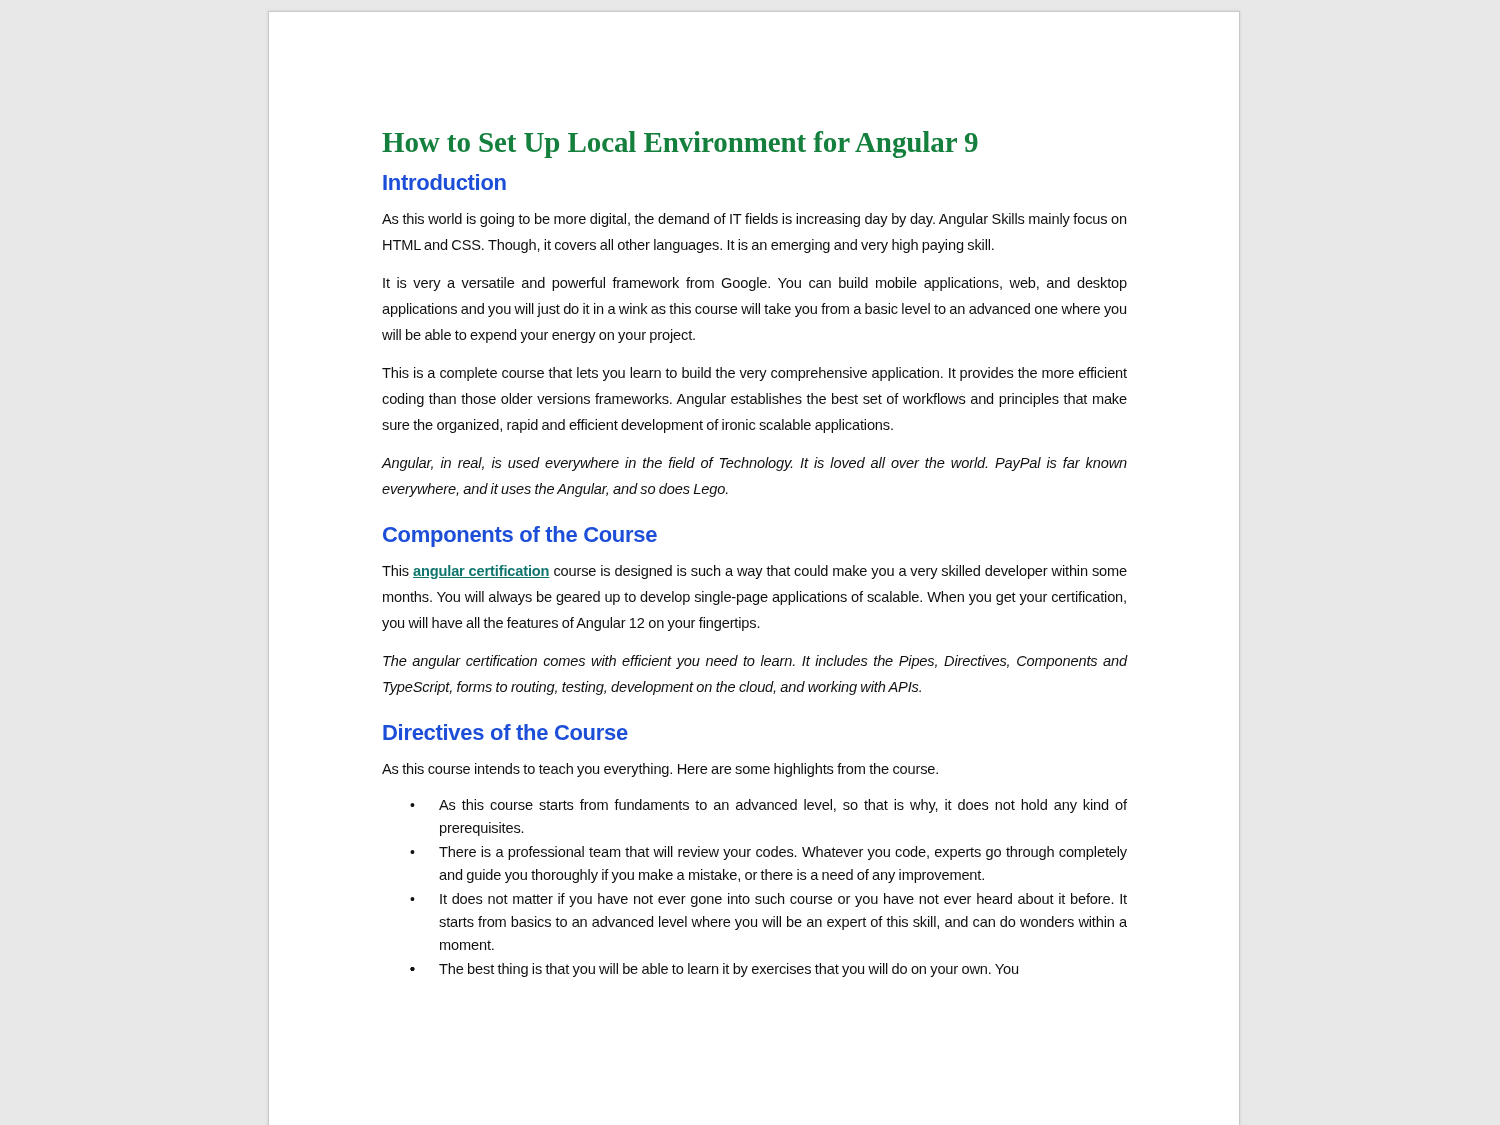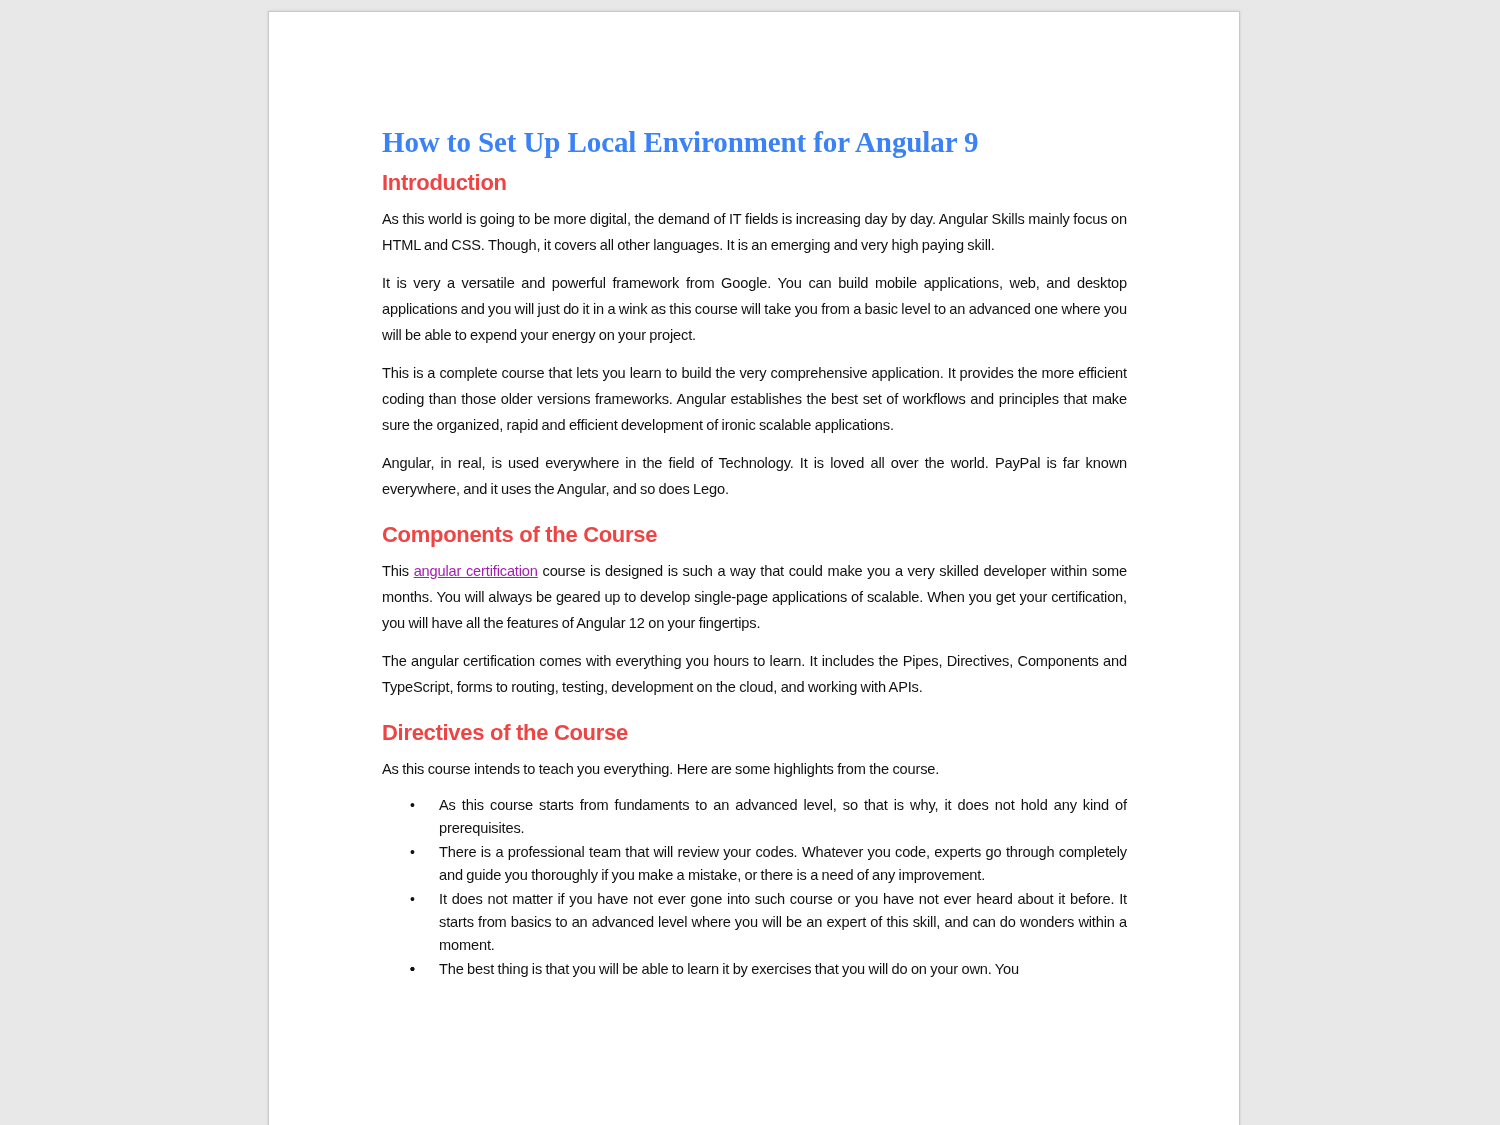--- a/index.html
+++ b/index.html
@@ -32,46 +32,48 @@
       width: 745px;
       color: #111111;
     }
     .doc-title {
       font-family: "Liberation Serif", serif;
       font-weight: bold;
       font-size: 29px;
       line-height: 36px;
       margin: 0 0 8px 0;
       letter-spacing: -0.1px;
-      color: #3b82f6;
+      color: #15803d;
     }
     h2.section {
       font-family: "Liberation Sans", sans-serif;
       font-weight: bold;
       font-size: 22px;
       line-height: 30px;
       margin: 0 0 8px 0;
-      color: #ef4444;
+      color: #1d4ed8;
       letter-spacing: -0.3px;
     }
     p.para {
       font-family: "Liberation Sans", sans-serif;
       font-size: 14.6px;
       line-height: 26px;
       margin: 0 0 12px 0;
       text-align: justify;
       letter-spacing: -0.15px;
       word-spacing: -0.5px;
     }
     p.para.last-in-section {
       margin-bottom: 18px;
+      font-style: italic;
     }
     a.link {
-      color: #a21caf;
+      color: #0f766e;
       text-decoration: underline;
+      font-weight: bold;
     }
     ul.bullets {
       list-style: none;
       margin: 0;
       padding: 0 0 0 57px;
     }
     ul.bullets li {
       position: relative;
       font-size: 14.6px;
       line-height: 23.4px;
@@ -96,21 +98,21 @@
     <h1 class="doc-title">How to Set Up Local Environment for Angular 9</h1>
 
     <h2 class="section">Introduction</h2>
     <p class="para">As this world is going to be more digital, the demand of IT fields is increasing day by day. Angular Skills mainly focus on HTML and CSS. Though, it covers all other languages. It is an emerging and very high paying skill.</p>
     <p class="para">It is very a versatile and powerful framework from Google. You can build mobile applications, web, and desktop applications and you will just do it in a wink as this course will take you from a basic level to an advanced one where you will be able to expend your energy on your project.</p>
     <p class="para">This is a complete course that lets you learn to build the very comprehensive application. It provides the more efficient coding than those older versions frameworks. Angular establishes the best set of workflows and principles that make sure the organized, rapid and efficient development of ironic scalable applications.</p>
     <p class="para last-in-section">Angular, in real, is used everywhere in the field of Technology. It is loved all over the world. PayPal is far known everywhere, and it uses the Angular, and so does Lego.</p>
 
     <h2 class="section">Components of the Course</h2>
     <p class="para"><span>This </span><a class="link" href="#">angular certification</a><span> course is designed is such a way that could make you a very skilled developer within some months. You will always be geared up to develop single-page applications of scalable. When you get your certification, you will have all the features of Angular 12 on your fingertips.</span></p>
-    <p class="para last-in-section">The angular certification comes with everything you hours to learn. It includes the Pipes, Directives, Components and TypeScript, forms to routing, testing, development on the cloud, and working with APIs.</p>
+    <p class="para last-in-section">The angular certification comes with efficient you need to learn. It includes the Pipes, Directives, Components and TypeScript, forms to routing, testing, development on the cloud, and working with APIs.</p>
 
     <h2 class="section">Directives of the Course</h2>
     <p class="para">As this course intends to teach you everything. Here are some highlights from the course.</p>
     <ul class="bullets">
       <li><span class="bullet">•</span><span>As this course starts from fundaments to an advanced level, so that is why, it does not hold any kind of prerequisites.</span></li>
       <li><span class="bullet">•</span><span>There is a professional team that will review your codes. Whatever you code, experts go through completely and guide you thoroughly if you make a mistake, or there is a need of any improvement.</span></li>
       <li><span class="bullet">•</span><span>It does not matter if you have not ever gone into such course or you have not ever heard about it before. It starts from basics to an advanced level where you will be an expert of this skill, and can do wonders within a moment.</span></li>
       <li><span class="bullet">•</span></li>
       <li><span class="bullet">•</span></li>
       <li><span class="bullet">•</span><span>The best thing is that you will be able to learn it by exercises that you will do on your own. You</span></li>

